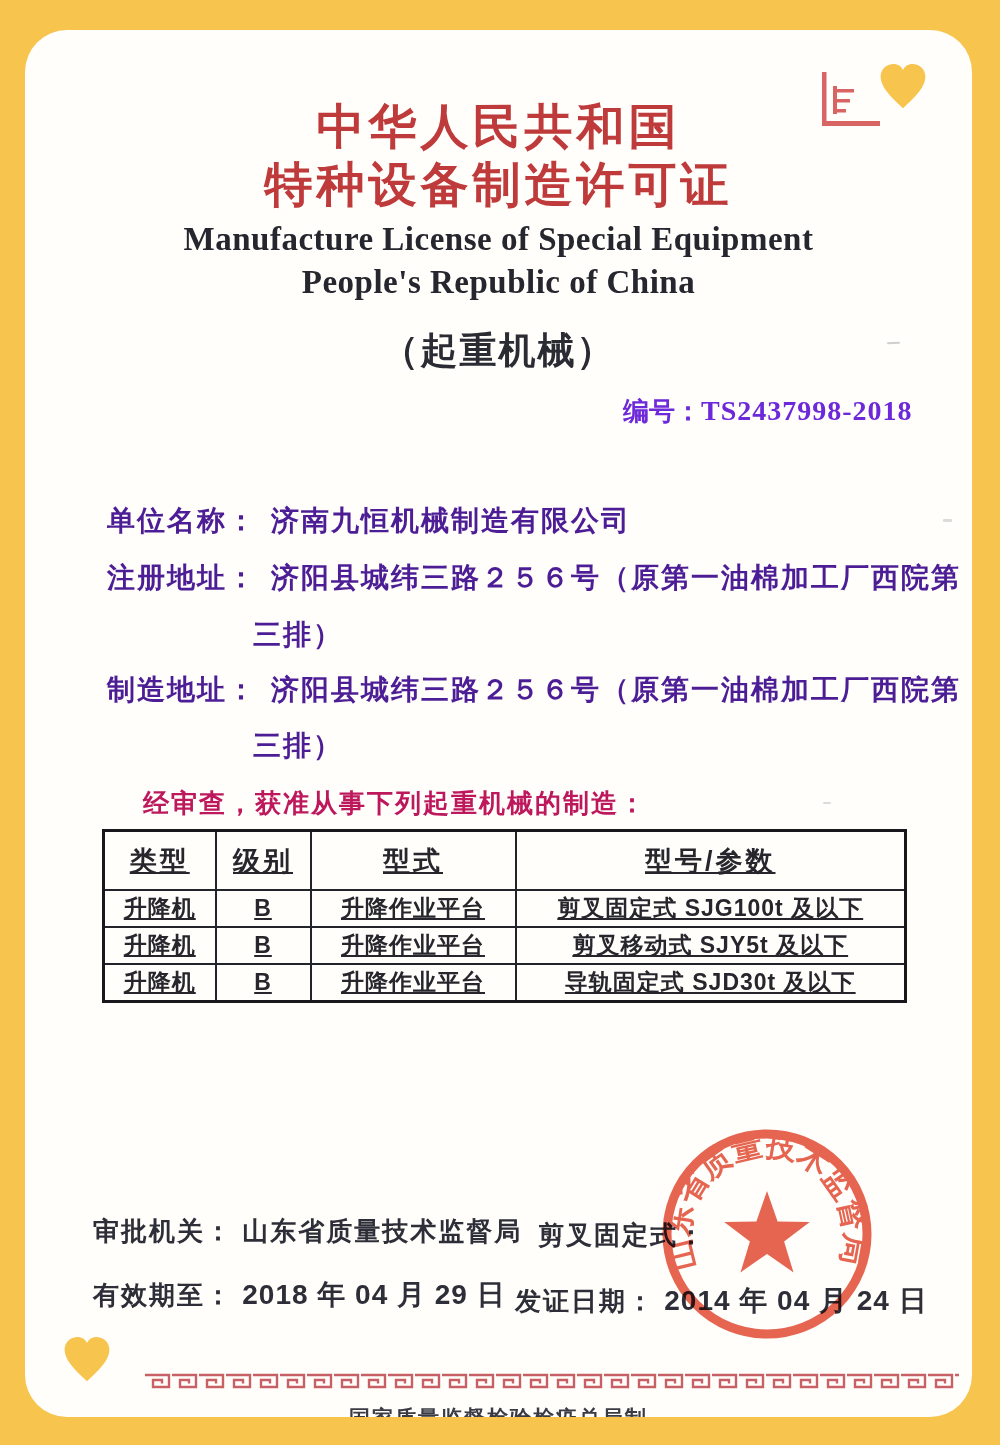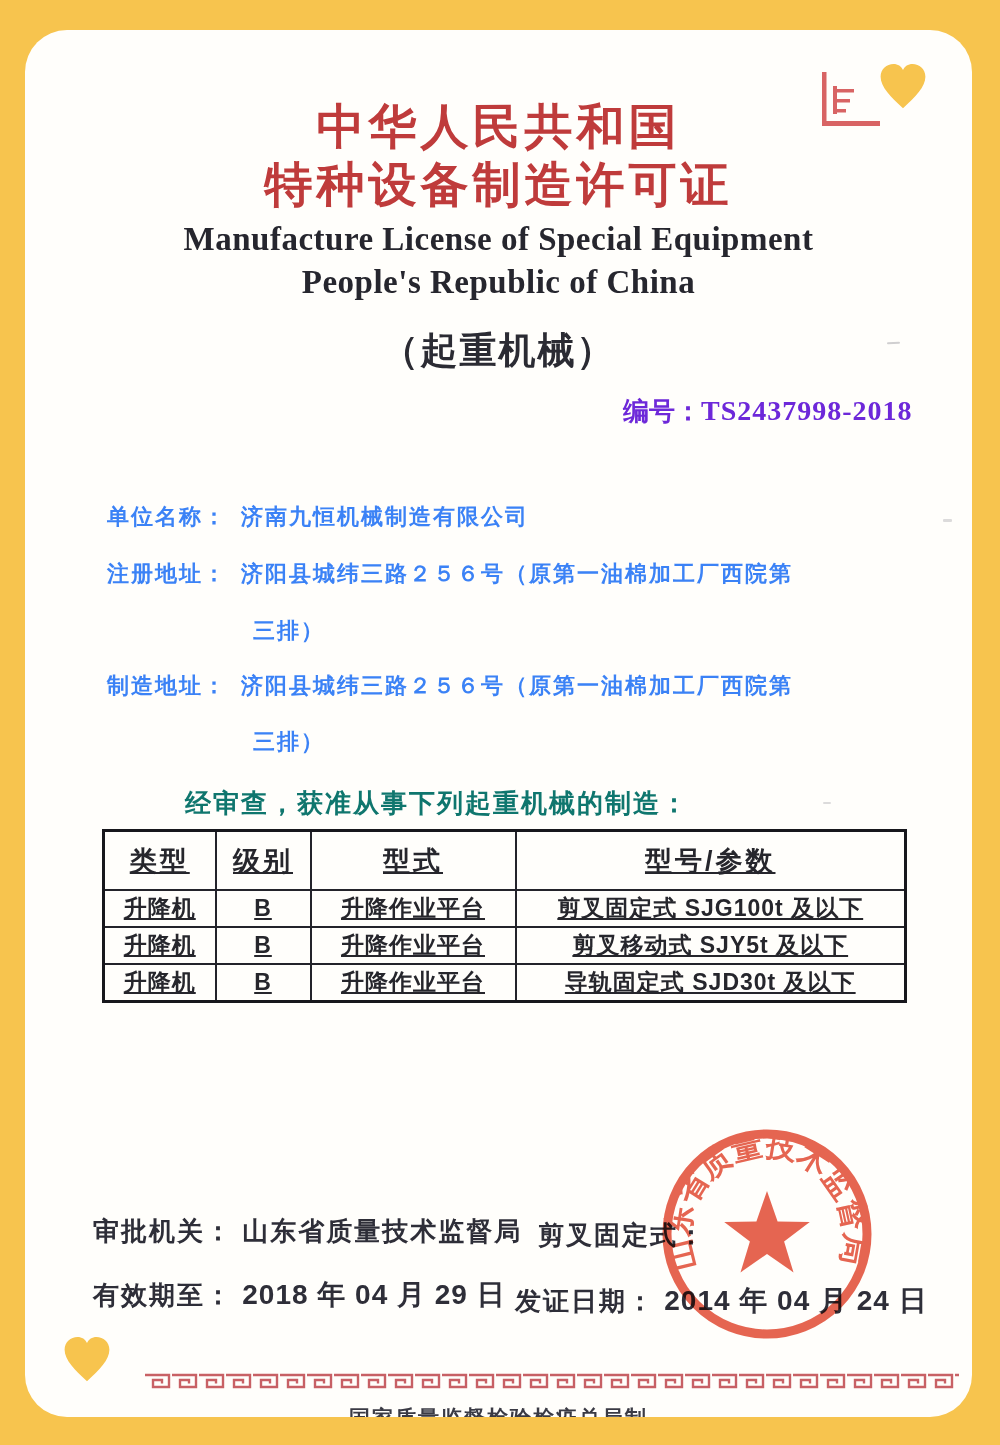--- a/index.html
+++ b/index.html
@@ -25,23 +25,23 @@
     letter-spacing:4px;color:#BF3B3B;
   }
   .title-en{
     font-family:"Liberation Serif","DejaVu Serif",serif;
     font-weight:700;font-size:33px;color:#26262E;letter-spacing:0.5px;
   }
   .category{font-weight:700;font-size:37px;color:#2B2B33;letter-spacing:2px;}
   .serial{font-size:26px;color:#6d28d9;font-weight:600;text-align:right;}
   .serial .val{font-family:"Liberation Serif","DejaVu Serif",serif;font-size:28px;letter-spacing:1px;font-weight:600;}
   
-  .field{font-size:22px;color:#3b82f6;font-weight:600;letter-spacing:2px;white-space:nowrap;}
+  .field{font-size:28px;color:#4c1d95;font-weight:600;letter-spacing:2px;white-space:nowrap;}
   .field .flabel{margin-right:14px;}
-  .intro{font-size:26px;color:#0f766e;font-weight:700;letter-spacing:2px;margin-left:42px;}
+  .intro{font-size:26px;color:#be185d;font-weight:700;letter-spacing:2px;}
   
   table.license{
     border-collapse:collapse;table-layout:fixed;
     width:802px;background:transparent;
   }
   table.license th,table.license td{
     border:2px solid #23232A;
     text-align:center;vertical-align:middle;
     color:#26262C;overflow:hidden;white-space:nowrap;text-decoration:underline;
   }

